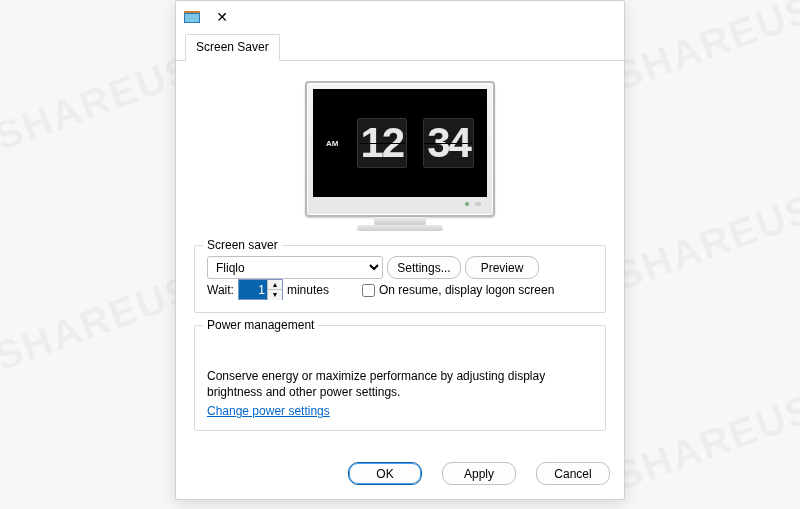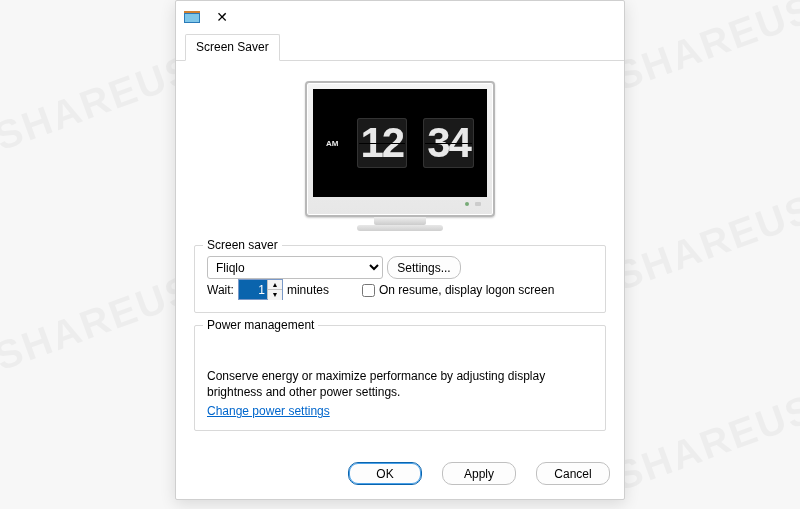--- a/index.html
+++ b/index.html
@@ -98,20 +98,21 @@
       </div>
     </div>
 
     <div class="group">
       <span class="legend">Screen saver</span>
       <div class="row">
         <select class="combo">
           <option>Fliqlo</option>
         </select>
         <button class="btn">Settings...</button>
+        <button class="btn">Preview</button>
       </div>
       <div class="row">
         <span>Wait:</span>
         <span class="spin">
           <span class="sel">1</span>
           <span class="arrows">
             <span>▲</span>
             <span>▼</span>
           </span>
         </span>

